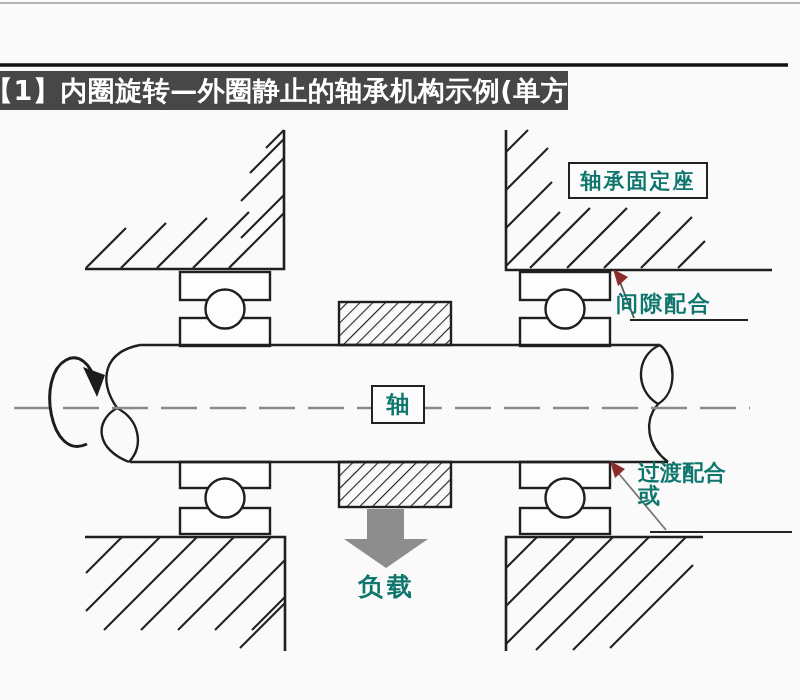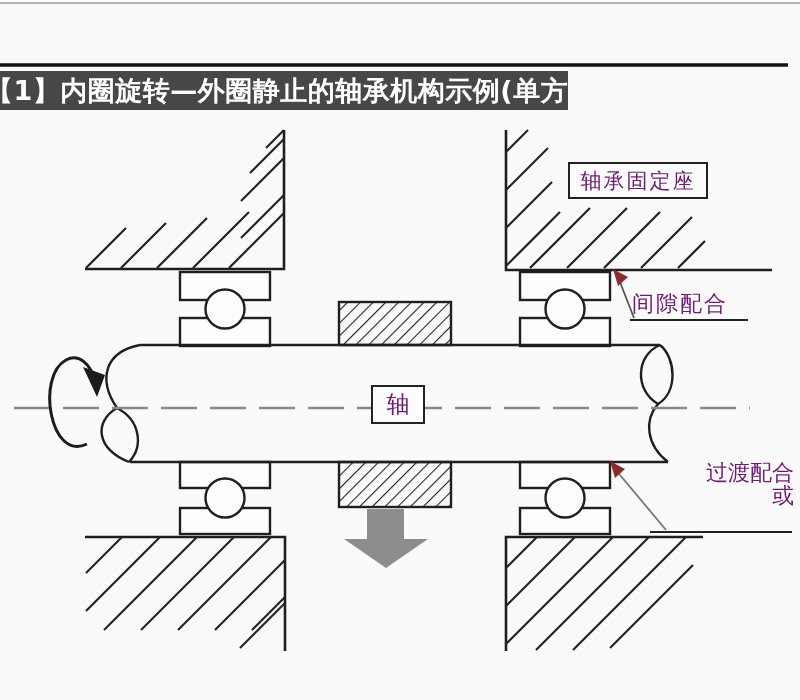--- a/index.html
+++ b/index.html
@@ -12,29 +12,29 @@
   .stage{position:absolute;left:0;top:0;width:800px;height:700px;}
   svg.linework{position:absolute;left:0;top:0;}
   .titlebar{
     position:absolute;left:0;top:71px;width:568px;height:39px;
     background:#474747;overflow:hidden;display:flex;align-items:center;
   }
   .titlebar span{
     margin-left:-14px;white-space:nowrap;
     font-size:27px;font-weight:700;color:#ffffff;letter-spacing:0.5px;
   }
-  .lbl{position:absolute;font-weight:400;color:#701a75;}
+  .lbl{position:absolute;font-weight:700;color:#0f766e;}
   .boxlbl{
     border:2.5px solid #222;background:#fcfcfc;
     display:flex;align-items:center;justify-content:center;
   }
   .housing-label{left:568px;top:162px;width:136px;height:33px;font-size:21px;letter-spacing:2px;}
   .shaft-label{left:371px;top:385px;width:50px;height:35px;font-size:23px;}
-  .clearance-label{left:632px;top:289px;font-size:22px;letter-spacing:2px;}
-  .transition-label{left:638px;top:461px;width:156px;text-align:right;font-size:22px;line-height:23px;}
+  .clearance-label{left:616px;top:289px;font-size:22px;letter-spacing:2px;}
+  .transition-label{left:638px;top:461px;width:156px;text-align:left;font-size:22px;line-height:23px;}
   .load-label{left:350px;top:570px;width:74px;text-align:center;font-size:25px;letter-spacing:4px;}
 </style>
 </head>
 <body>
 
 <div class="stage">
 
   <svg class="linework" width="800" height="700" viewBox="0 0 800 700">
     <defs>
       <pattern id="hatchDense" width="9" height="9" patternUnits="userSpaceOnUse" patternTransform="rotate(45)">
@@ -158,14 +158,15 @@
 
   <div class="lbl boxlbl shaft-label">轴</div>
 
   <div class="lbl clearance-label">间隙配合</div>
 
   <div class="lbl transition-label">
     <div>过渡配合</div>
     <div>或</div>
   </div>
 
+  <div class="lbl load-label">负载</div>
 
 </div>
 
 </body></html>

